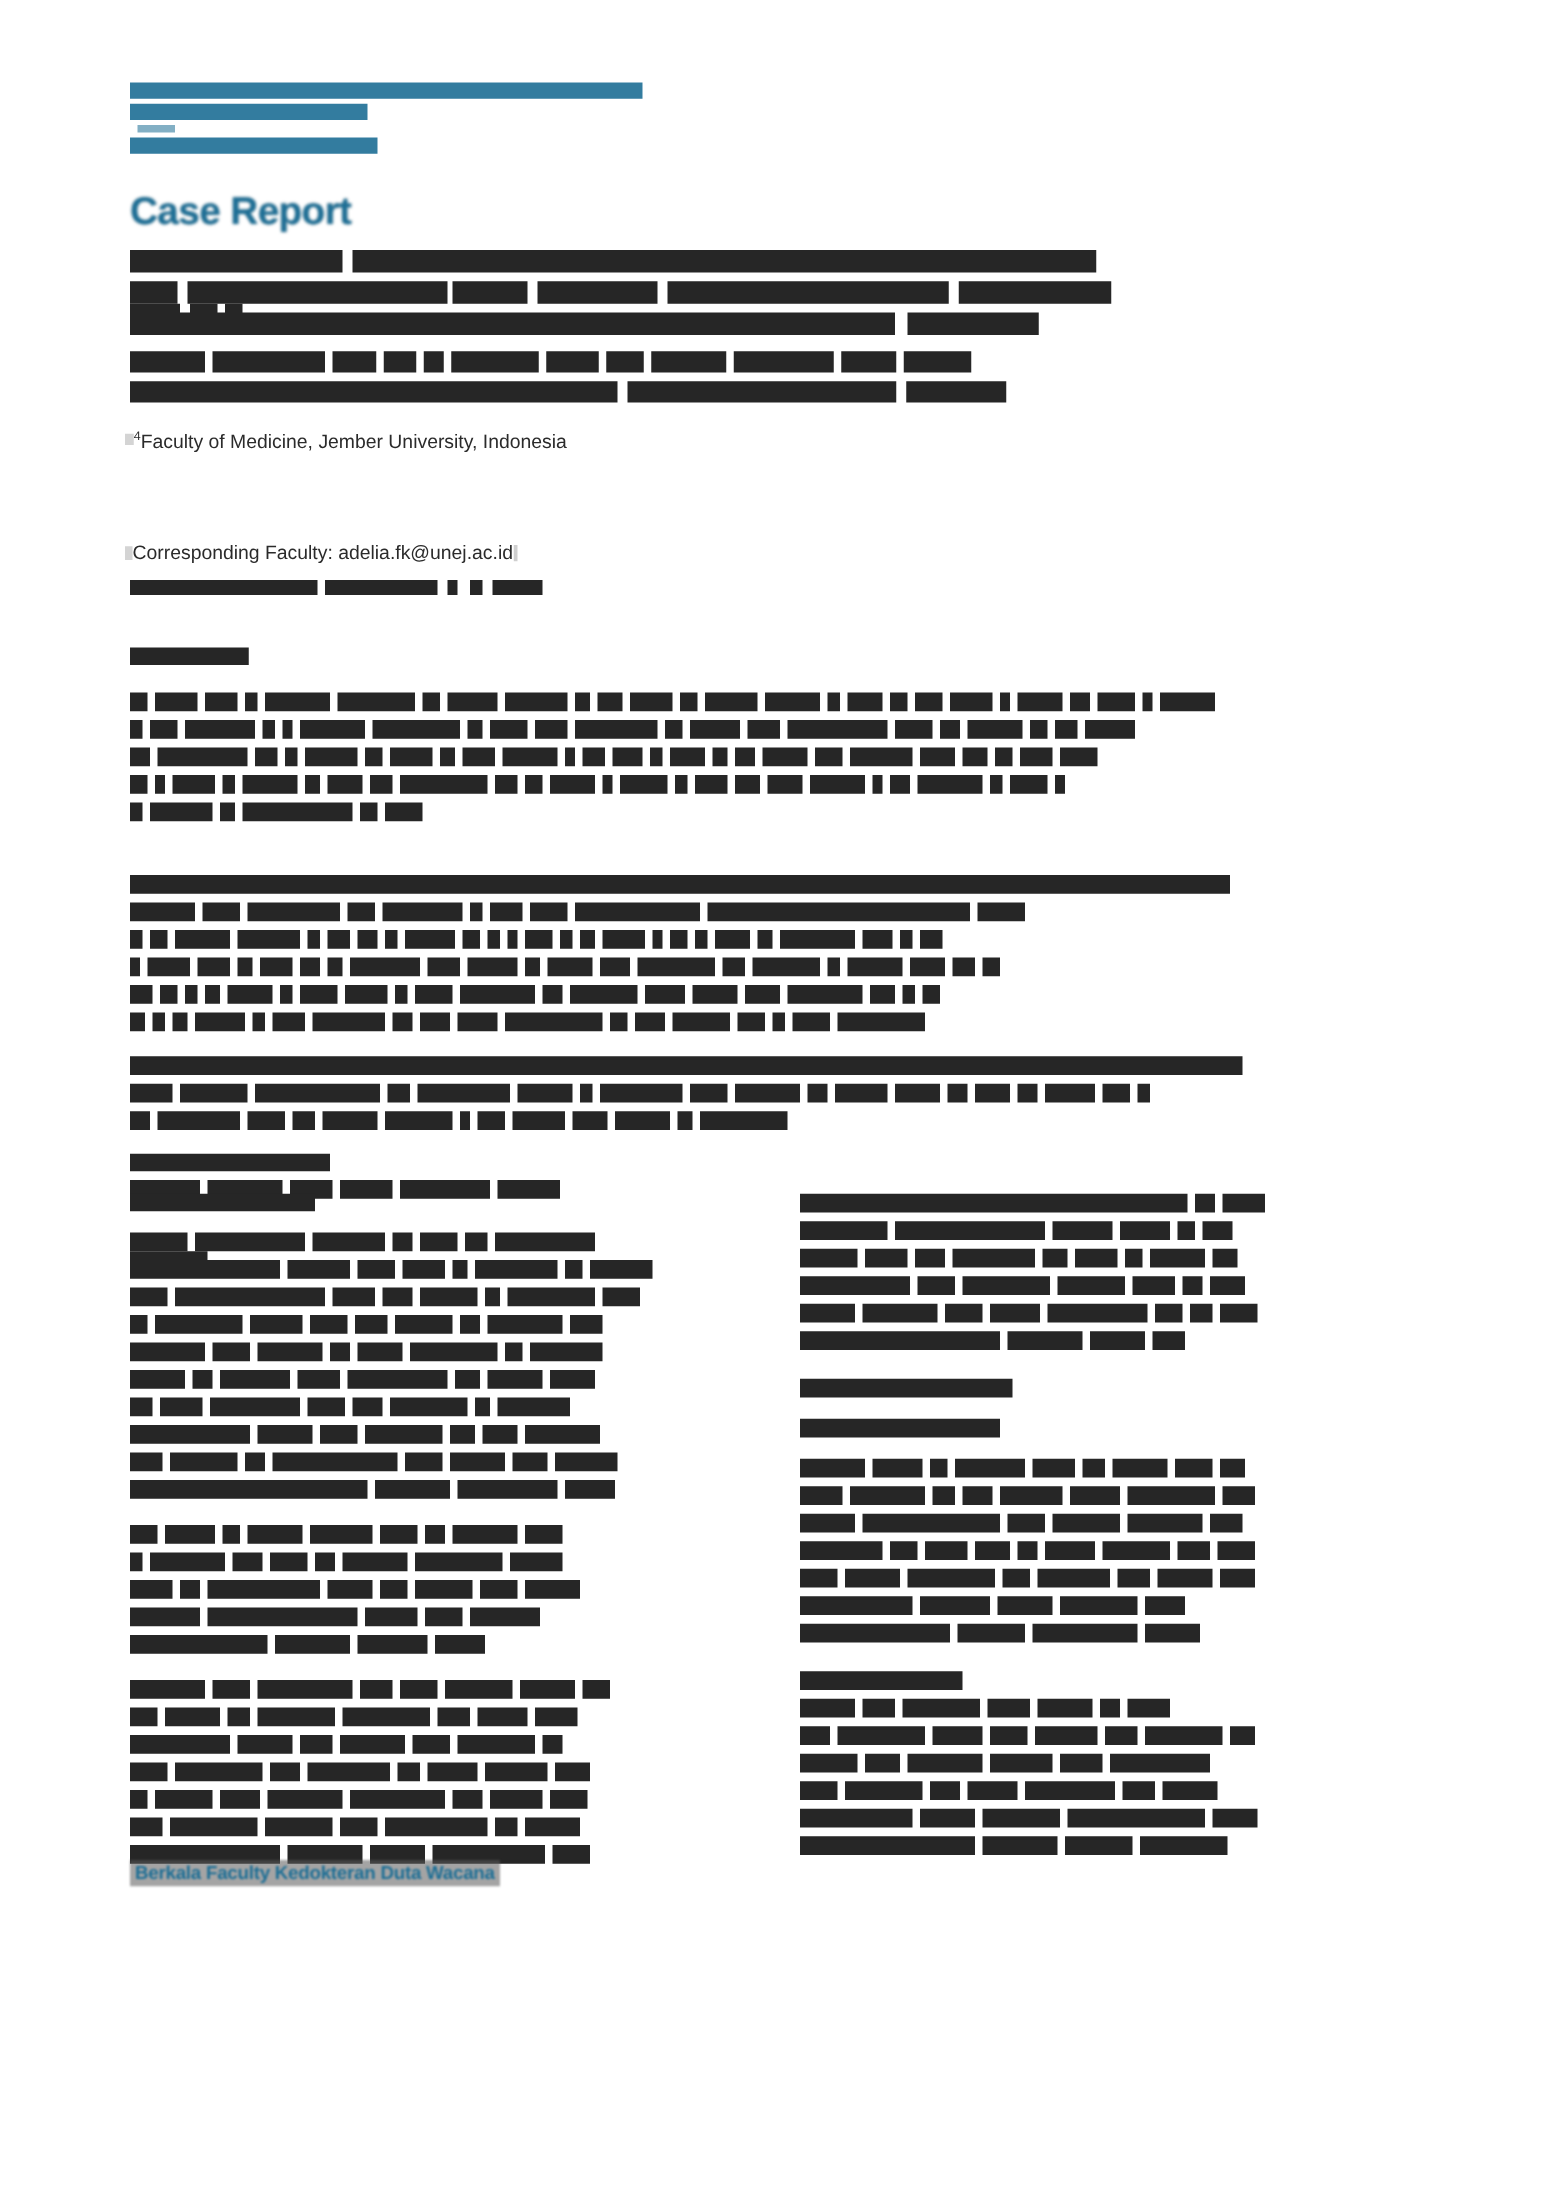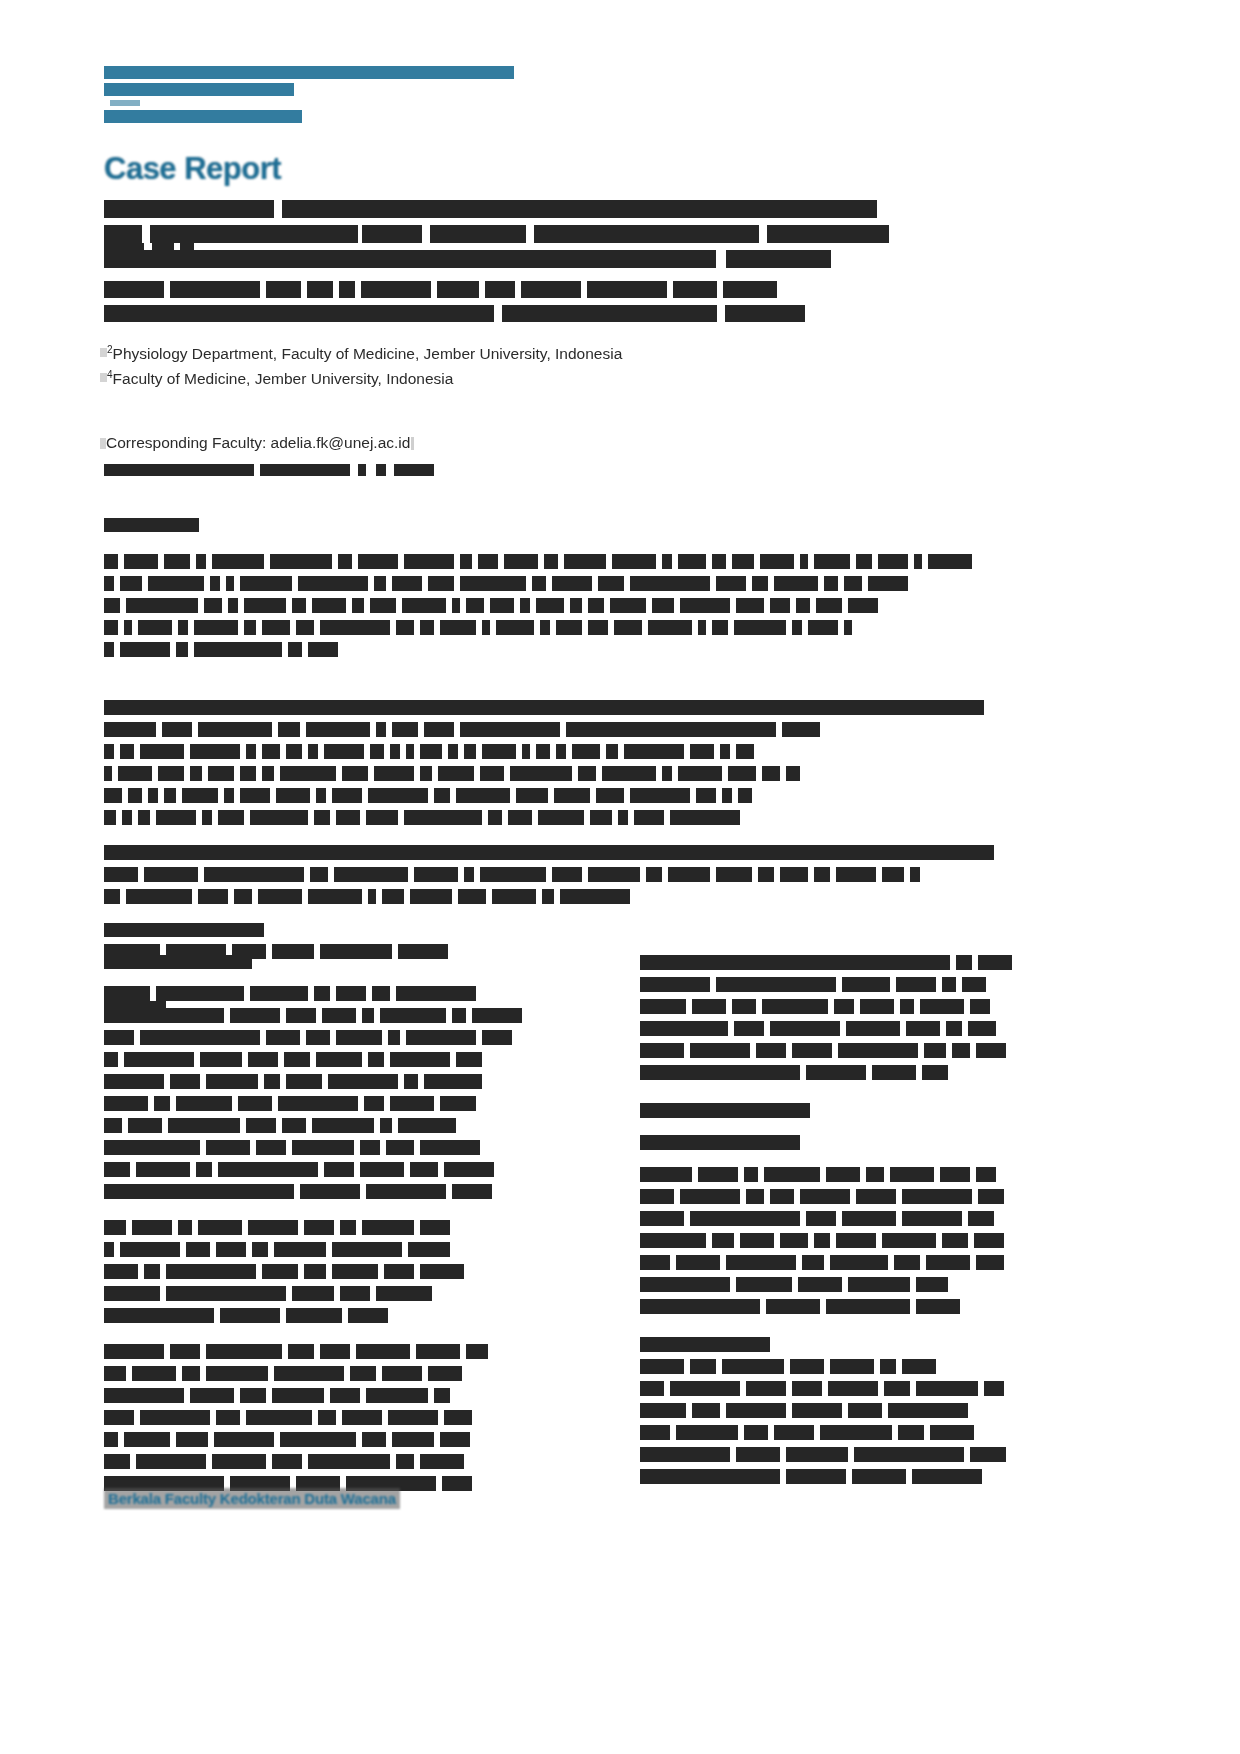--- a/index.html
+++ b/index.html
@@ -152,21 +152,20 @@
       <div class="row" style="height: 25px;"><span class="rbar" style="width: 38px; height: 18px;"></span><span class="gap" style="width: 8px; height: 18px;"></span><span class="rbar" style="width: 208px; height: 18px;"></span><span class="gap" style="width: 4px; height: 18px;"></span><span class="rbar" style="width: 60px; height: 18px;"></span><span class="gap" style="width: 8px; height: 18px;"></span><span class="rbar" style="width: 96px; height: 18px;"></span><span class="gap" style="width: 8px; height: 18px;"></span><span class="rbar" style="width: 225px; height: 18px;"></span><span class="gap" style="width: 8px; height: 18px;"></span><span class="rbar" style="width: 122px; height: 18px;"></span><span class="gap" style="width: 8px; height: 18px;"></span><span class="rbar" style="width: 40px; height: 18px;"></span><span class="gap" style="width: 8px; height: 18px;"></span><span class="rbar" style="width: 22px; height: 18px;"></span><span class="gap" style="width: 6px; height: 18px;"></span><span class="rbar" style="width: 14px; height: 18px;"></span></div>
       <div class="row" style="height: 25px;"><span class="rbar" style="width: 612px; height: 18px;"></span><span class="gap" style="width: 10px; height: 18px;"></span><span class="rbar" style="width: 105px; height: 18px;"></span></div>
     </div>
 
   <div class="authors-block">
       <div class="row" style="height: 24px;"><span class="rbar" style="width: 60px; height: 17px;"></span><span class="gap" style="width: 6px; height: 17px;"></span><span class="rbar" style="width: 90px; height: 17px;"></span><span class="gap" style="width: 6px; height: 17px;"></span><span class="rbar" style="width: 35px; height: 17px;"></span><span class="gap" style="width: 6px; height: 17px;"></span><span class="rbar" style="width: 26px; height: 17px;"></span><span class="gap" style="width: 6px; height: 17px;"></span><span class="rbar" style="width: 16px; height: 17px;"></span><span class="gap" style="width: 6px; height: 17px;"></span><span class="rbar" style="width: 70px; height: 17px;"></span><span class="gap" style="width: 6px; height: 17px;"></span><span class="rbar" style="width: 42px; height: 17px;"></span><span class="gap" style="width: 6px; height: 17px;"></span><span class="rbar" style="width: 30px; height: 17px;"></span><span class="gap" style="width: 6px; height: 17px;"></span><span class="rbar" style="width: 60px; height: 17px;"></span><span class="gap" style="width: 6px; height: 17px;"></span><span class="rbar" style="width: 80px; height: 17px;"></span><span class="gap" style="width: 6px; height: 17px;"></span><span class="rbar" style="width: 44px; height: 17px;"></span><span class="gap" style="width: 6px; height: 17px;"></span><span class="rbar" style="width: 54px; height: 17px;"></span></div>
       <div class="row" style="height: 24px;"><span class="rbar" style="width: 390px; height: 17px;"></span><span class="gap" style="width: 8px; height: 17px;"></span><span class="rbar" style="width: 215px; height: 17px;"></span><span class="gap" style="width: 8px; height: 17px;"></span><span class="rbar" style="width: 80px; height: 17px;"></span></div>
     </div>
 
   <div class="affils">
-    <div><span class="aff-mark"></span><sup>2</sup><span>Physiology Department, Faculty of Medicine, Jember University, Indonesia</span></div>
     <div><span class="aff-mark"></span><sup>4</sup><span>Faculty of Medicine, Jember University, Indonesia</span></div>
   </div>
 
   <div class="corr">
     <span class="aff-mark"></span><span>Corresponding Faculty: adelia.fk@unej.ac.id</span><span class="tail"></span>
   </div>
 
   <div class="meta-strip">
       <div class="row" style="height: 19px;"><span class="rbar" style="width: 150px; height: 12px;"></span><span class="gap" style="width: 6px; height: 12px;"></span><span class="rbar" style="width: 90px; height: 12px;"></span><span class="gap" style="width: 8px; height: 12px;"></span><span class="rbar" style="width: 8px; height: 12px;"></span><span class="gap" style="width: 10px; height: 12px;"></span><span class="rbar" style="width: 10px; height: 12px;"></span><span class="gap" style="width: 8px; height: 12px;"></span><span class="rbar" style="width: 40px; height: 12px;"></span></div>
     </div>

